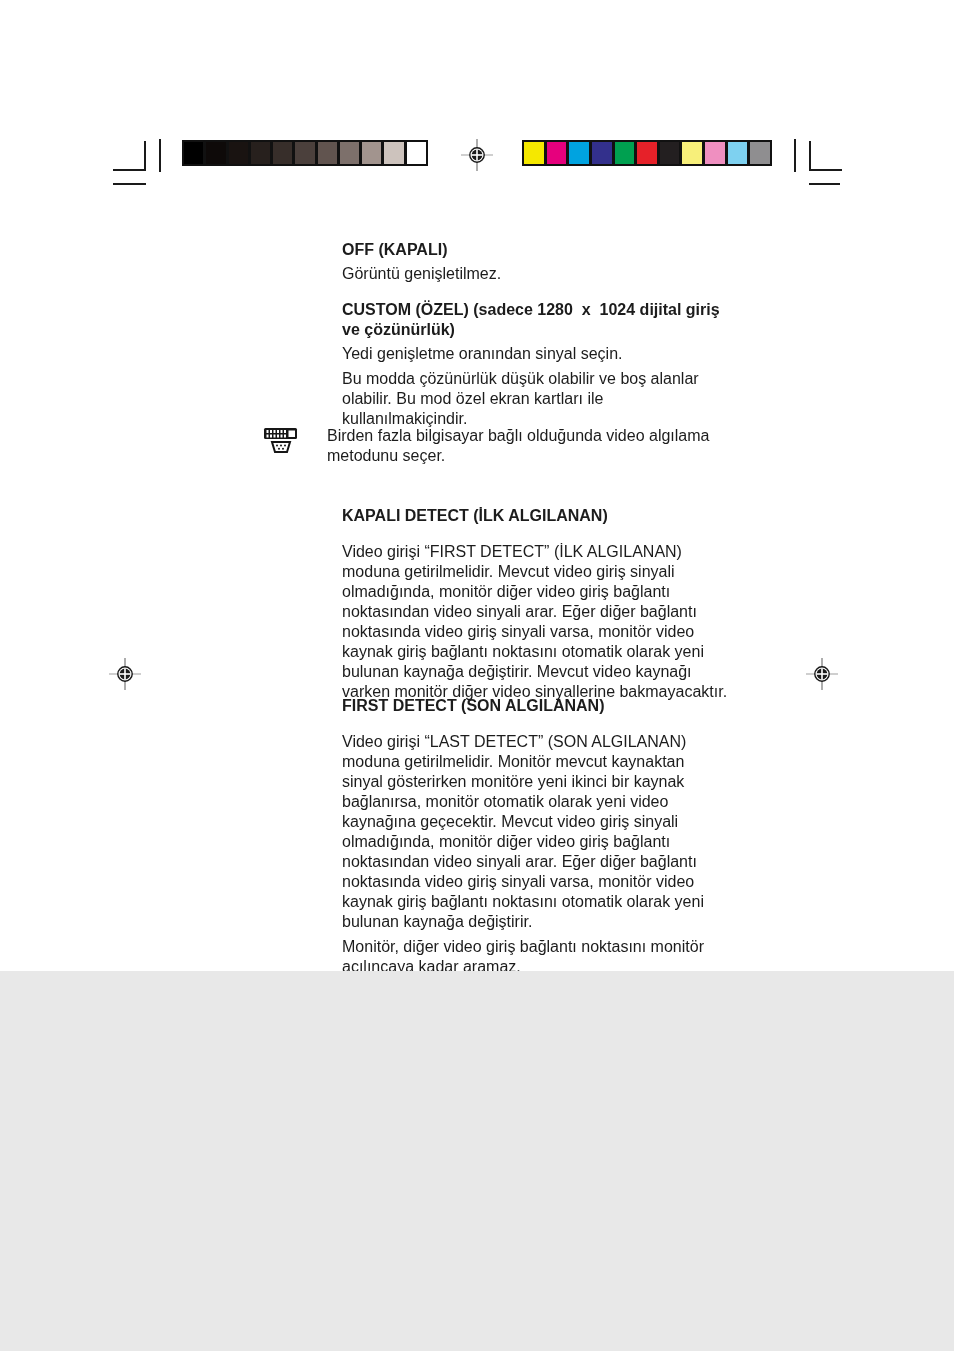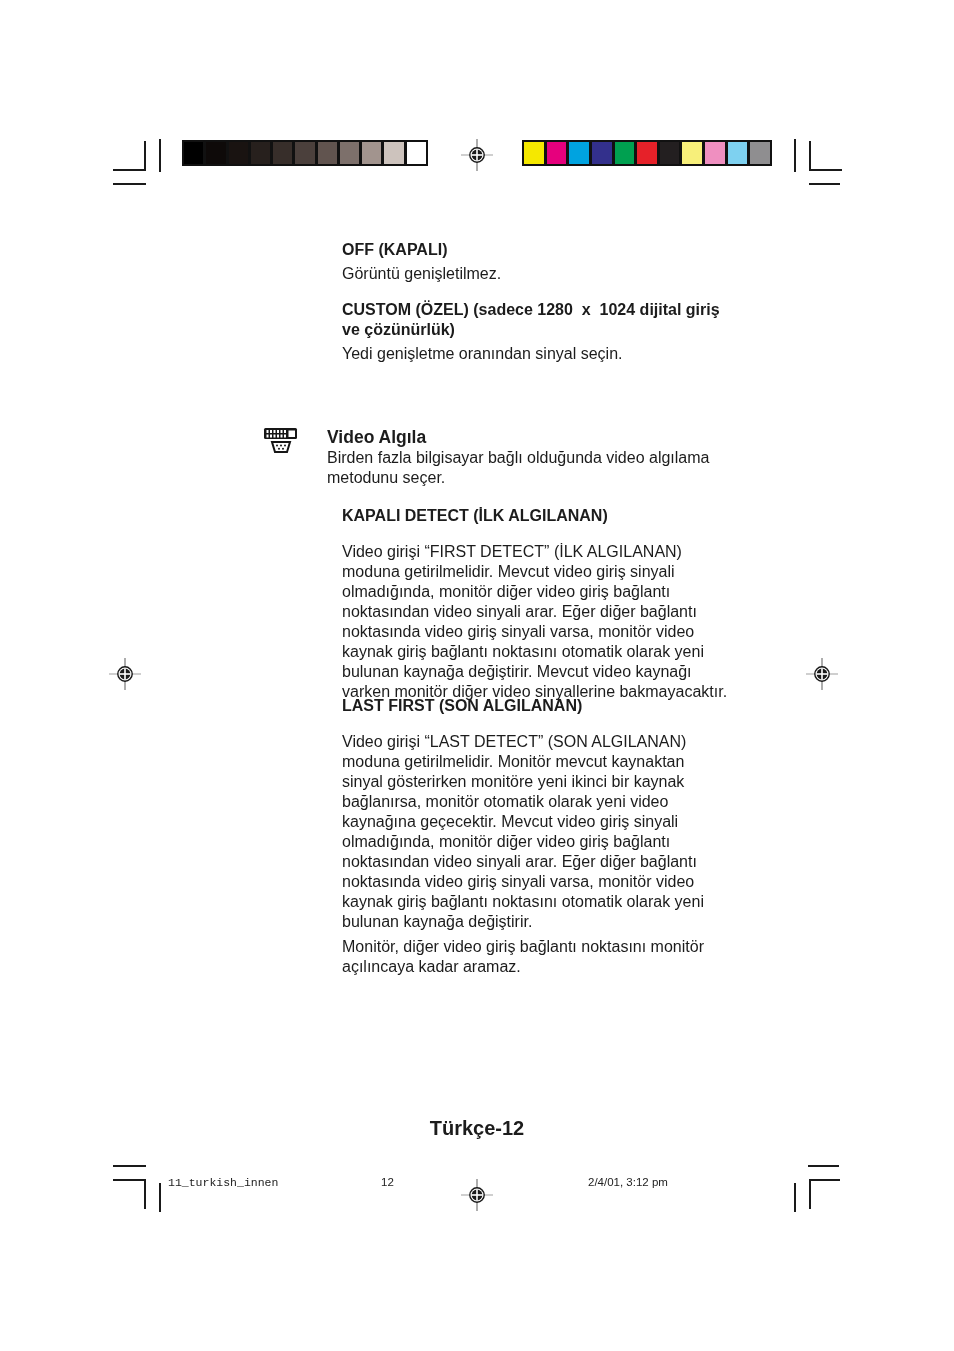--- a/index.html
+++ b/index.html
@@ -1,21 +1,21 @@
 <!DOCTYPE html>
 <html><head>
 <meta charset="utf-8">
 <style>
   * { margin: 0; padding: 0; box-sizing: border-box; }
   html, body { background: #e8e8e8; }
   body { font-family: "Liberation Sans", "DejaVu Sans", sans-serif; }
   .page {
     position: relative;
     width: 954px;
-    height: 1351px;
+    height: 971px;
     background: #ffffff;
     margin: 0 auto;
     overflow: hidden;
     color: #1c1c1c;
   }
 
   
   .mark { position: absolute; background: #1a1a1a; }
   .bar {
     position: absolute;
@@ -149,20 +149,23 @@
     <line x1="9" y1="16" x2="23" y2="16" stroke="#ffffff" stroke-width="1.6"></line>
     <circle cx="16" cy="16" r="7.2" fill="none" stroke="#1a1a1a" stroke-width="1.4"></circle>
   </svg>
 
   <div class="sec" id="block-a">
     <div class="h2">OFF (KAPALI)</div>
     <div class="body pre">Görüntü genişletilmez.</div>
     <div class="h2 pre gap8">CUSTOM (ÖZEL) (sadece 1280  x  1024 dijital giriş
 ve çözünürlük)</div>
     <div class="body pre">Yedi genişletme oranından sinyal seçin.</div>
+    <div class="body pre gap5">Bu modda çözünürlük düşük olabilir ve boş alanlar
+olabilir. Bu mod özel ekran kartları ile
+kullanılmakiçindir.</div>
   </div>
 
   <svg id="icon-video-detect" width="38" height="28" viewBox="0 0 38 28">
     <rect x="1" y="1" width="33" height="11" rx="1.5" fill="#161616"></rect>
     <rect x="3.5" y="3" width="2" height="3" fill="#fff"></rect>
       <rect x="7" y="3" width="2" height="3" fill="#fff"></rect>
     <rect x="10.5" y="3" width="2" height="3" fill="#fff"></rect>
       <rect x="14" y="3" width="2" height="3" fill="#fff"></rect>
     <rect x="17.5" y="3" width="2" height="3" fill="#fff"></rect>
       <rect x="21" y="3" width="2" height="3" fill="#fff"></rect>
@@ -175,39 +178,38 @@
     <rect x="25.5" y="3.5" width="6.5" height="6.5" fill="#fff"></rect>
     <path d="M9 15 L27 15 L24 25 L12 25 Z" fill="#ffffff" stroke="#161616" stroke-width="2"></path>
     <circle cx="14" cy="18.5" r="1" fill="#161616"></circle>
       <circle cx="18" cy="18.5" r="1" fill="#161616"></circle>
       <circle cx="22" cy="18.5" r="1" fill="#161616"></circle>
     <circle cx="16" cy="21.8" r="1" fill="#161616"></circle>
       <circle cx="20" cy="21.8" r="1" fill="#161616"></circle>
   </svg>
 
   <div class="sec" id="block-b">
-    <div class="h1">Video Algıla</div>
     <div class="intro pre">Birden fazla bilgisayar bağlı olduğunda video algılama
 metodunu seçer.</div>
   </div>
 
   <div class="sec" id="block-c">
     <div class="h2">KAPALI DETECT (İLK ALGILANAN)</div>
     <div class="body pre gap8">Video girişi “FIRST DETECT” (İLK ALGILANAN)
 moduna getirilmelidir. Mevcut video giriş sinyali
 olmadığında, monitör diğer video giriş bağlantı
 noktasından video sinyali arar. Eğer diğer bağlantı
 noktasında video giriş sinyali varsa, monitör video
 kaynak giriş bağlantı noktasını otomatik olarak yeni
 bulunan kaynağa değiştirir. Mevcut video kaynağı
 varken monitör diğer video sinyallerine bakmayacaktır.</div>
   </div>
 
   <div class="sec" id="block-d">
-    <div class="h2">LAST FIRST (SON ALGILANAN)</div>
+    <div class="h2">FIRST DETECT (SON ALGILANAN)</div>
     <div class="body pre gap8">Video girişi “LAST DETECT” (SON ALGILANAN)
 moduna getirilmelidir. Monitör mevcut kaynaktan
 sinyal gösterirken monitöre yeni ikinci bir kaynak
 bağlanırsa, monitör otomatik olarak yeni video
 kaynağına geçecektir. Mevcut video giriş sinyali
 olmadığında, monitör diğer video giriş bağlantı
 noktasından video sinyali arar. Eğer diğer bağlantı
 noktasında video giriş sinyali varsa, monitör video
 kaynak giriş bağlantı noktasını otomatik olarak yeni
 bulunan kaynağa değiştirir.</div>

